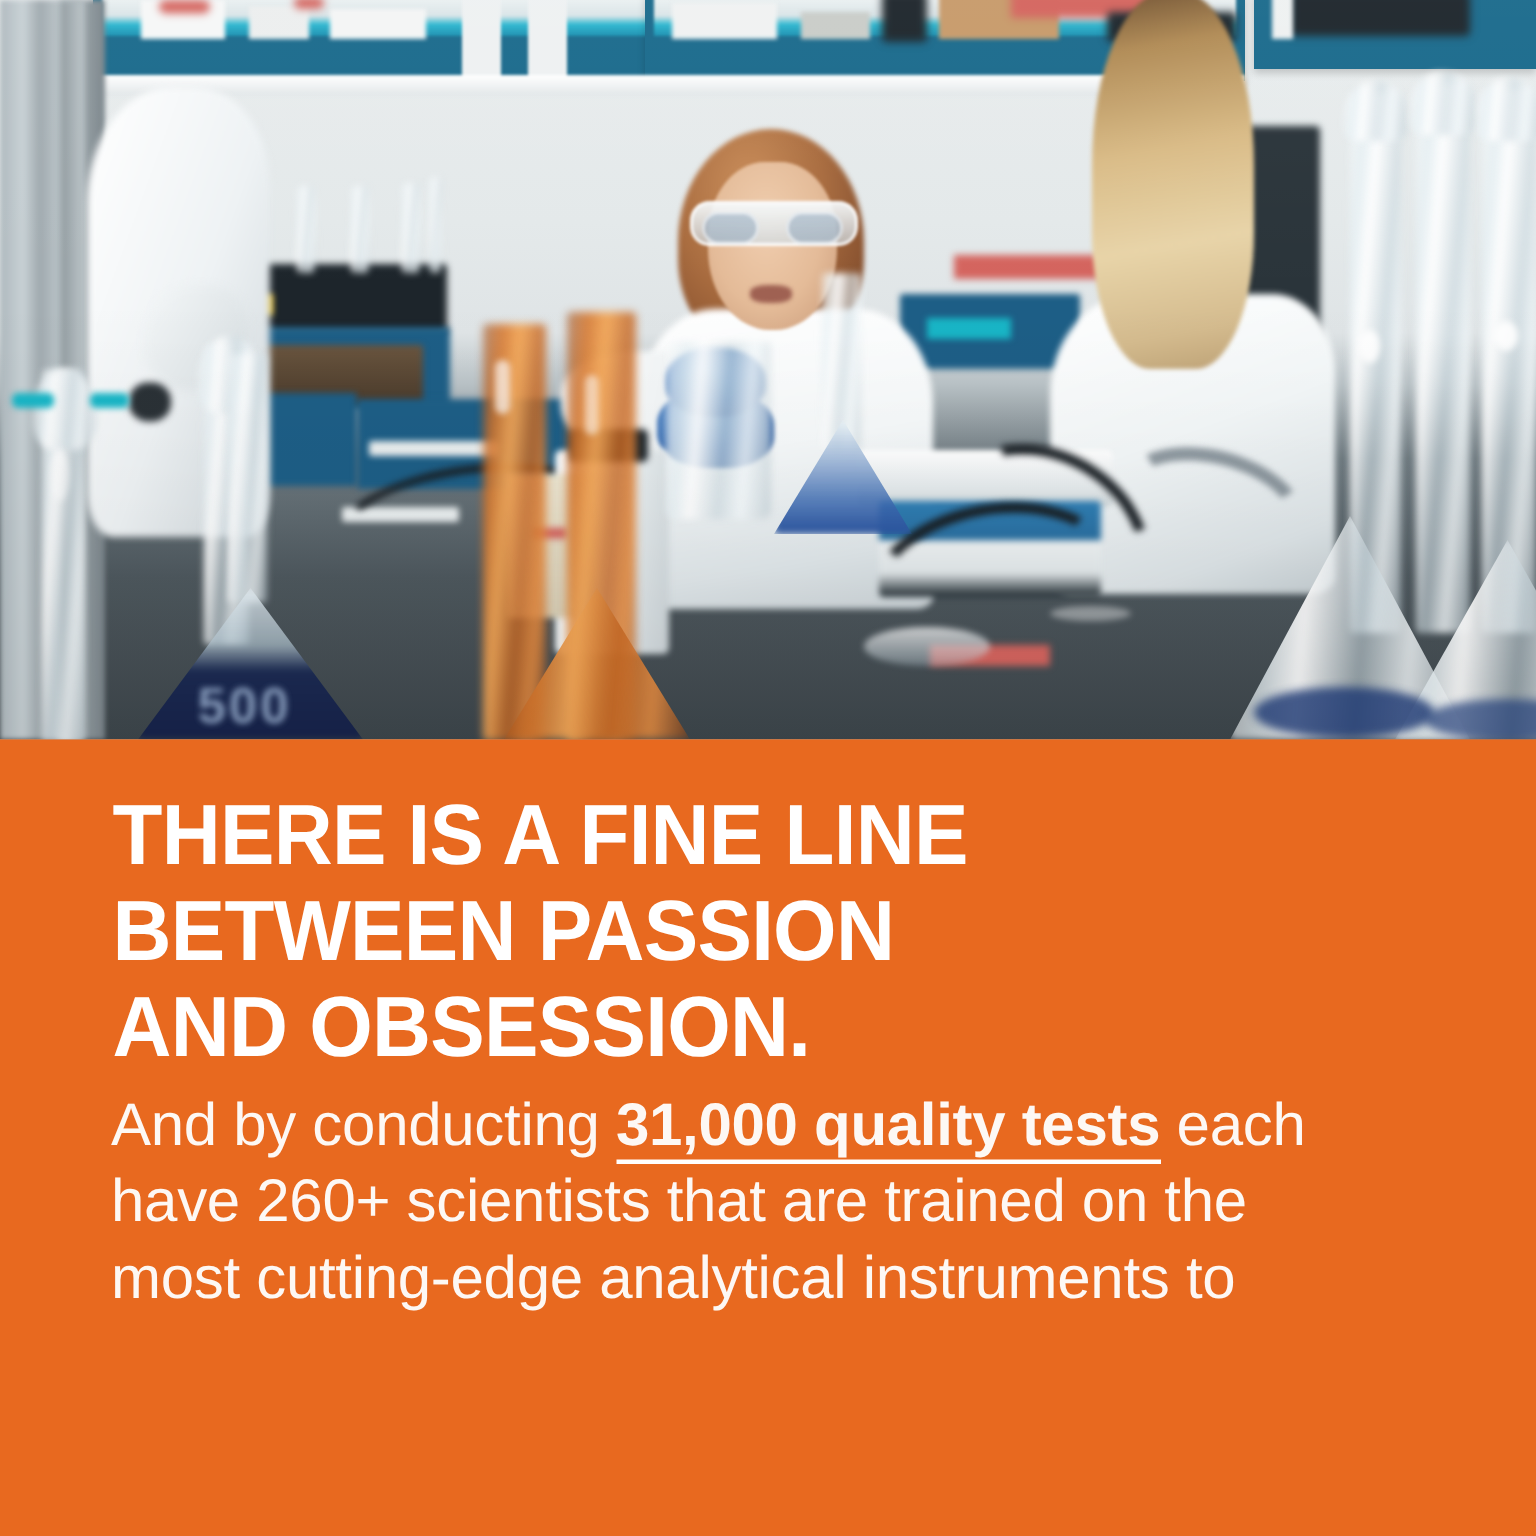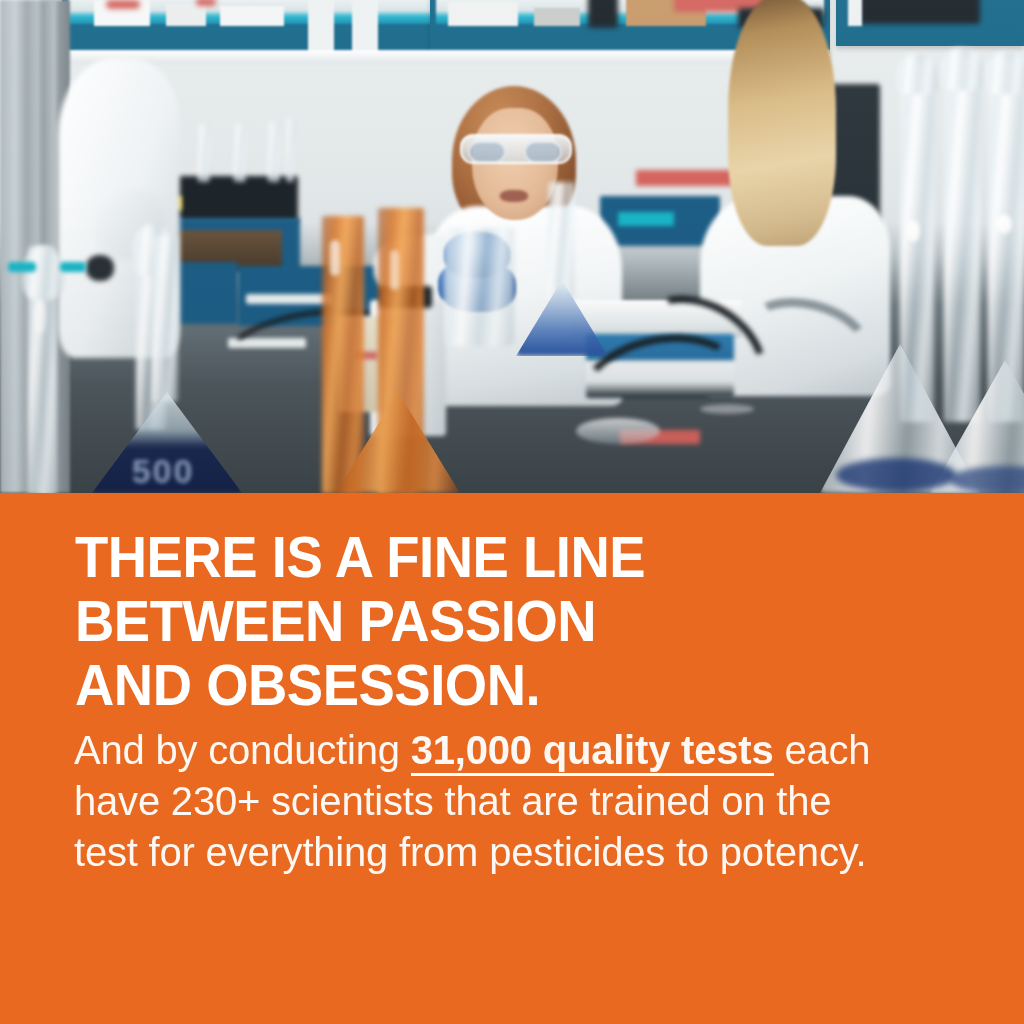--- a/index.html
+++ b/index.html
@@ -408,18 +408,18 @@
   <div id="band">
 
     <div id="headline">
       <span class="hl">THERE IS A FINE LINE</span>
       <span class="hl">BETWEEN PASSION</span>
       <span class="hl">AND OBSESSION.</span>
     </div>
 
     <div id="body">
       <span class="ln"><span>And by conducting </span><b>31,000 quality tests</b><span> each</span></span>
-      <span class="ln">have 230+ scientists that are trained on the</span>
-      <span class="ln">test for everything from pesticides to potency.</span>
+      <span class="ln">have 260+ scientists that are trained on the</span>
+      <span class="ln">most cutting-edge analytical instruments to</span>
     </div>
 
   </div>
 </div>
 
 </body></html>

